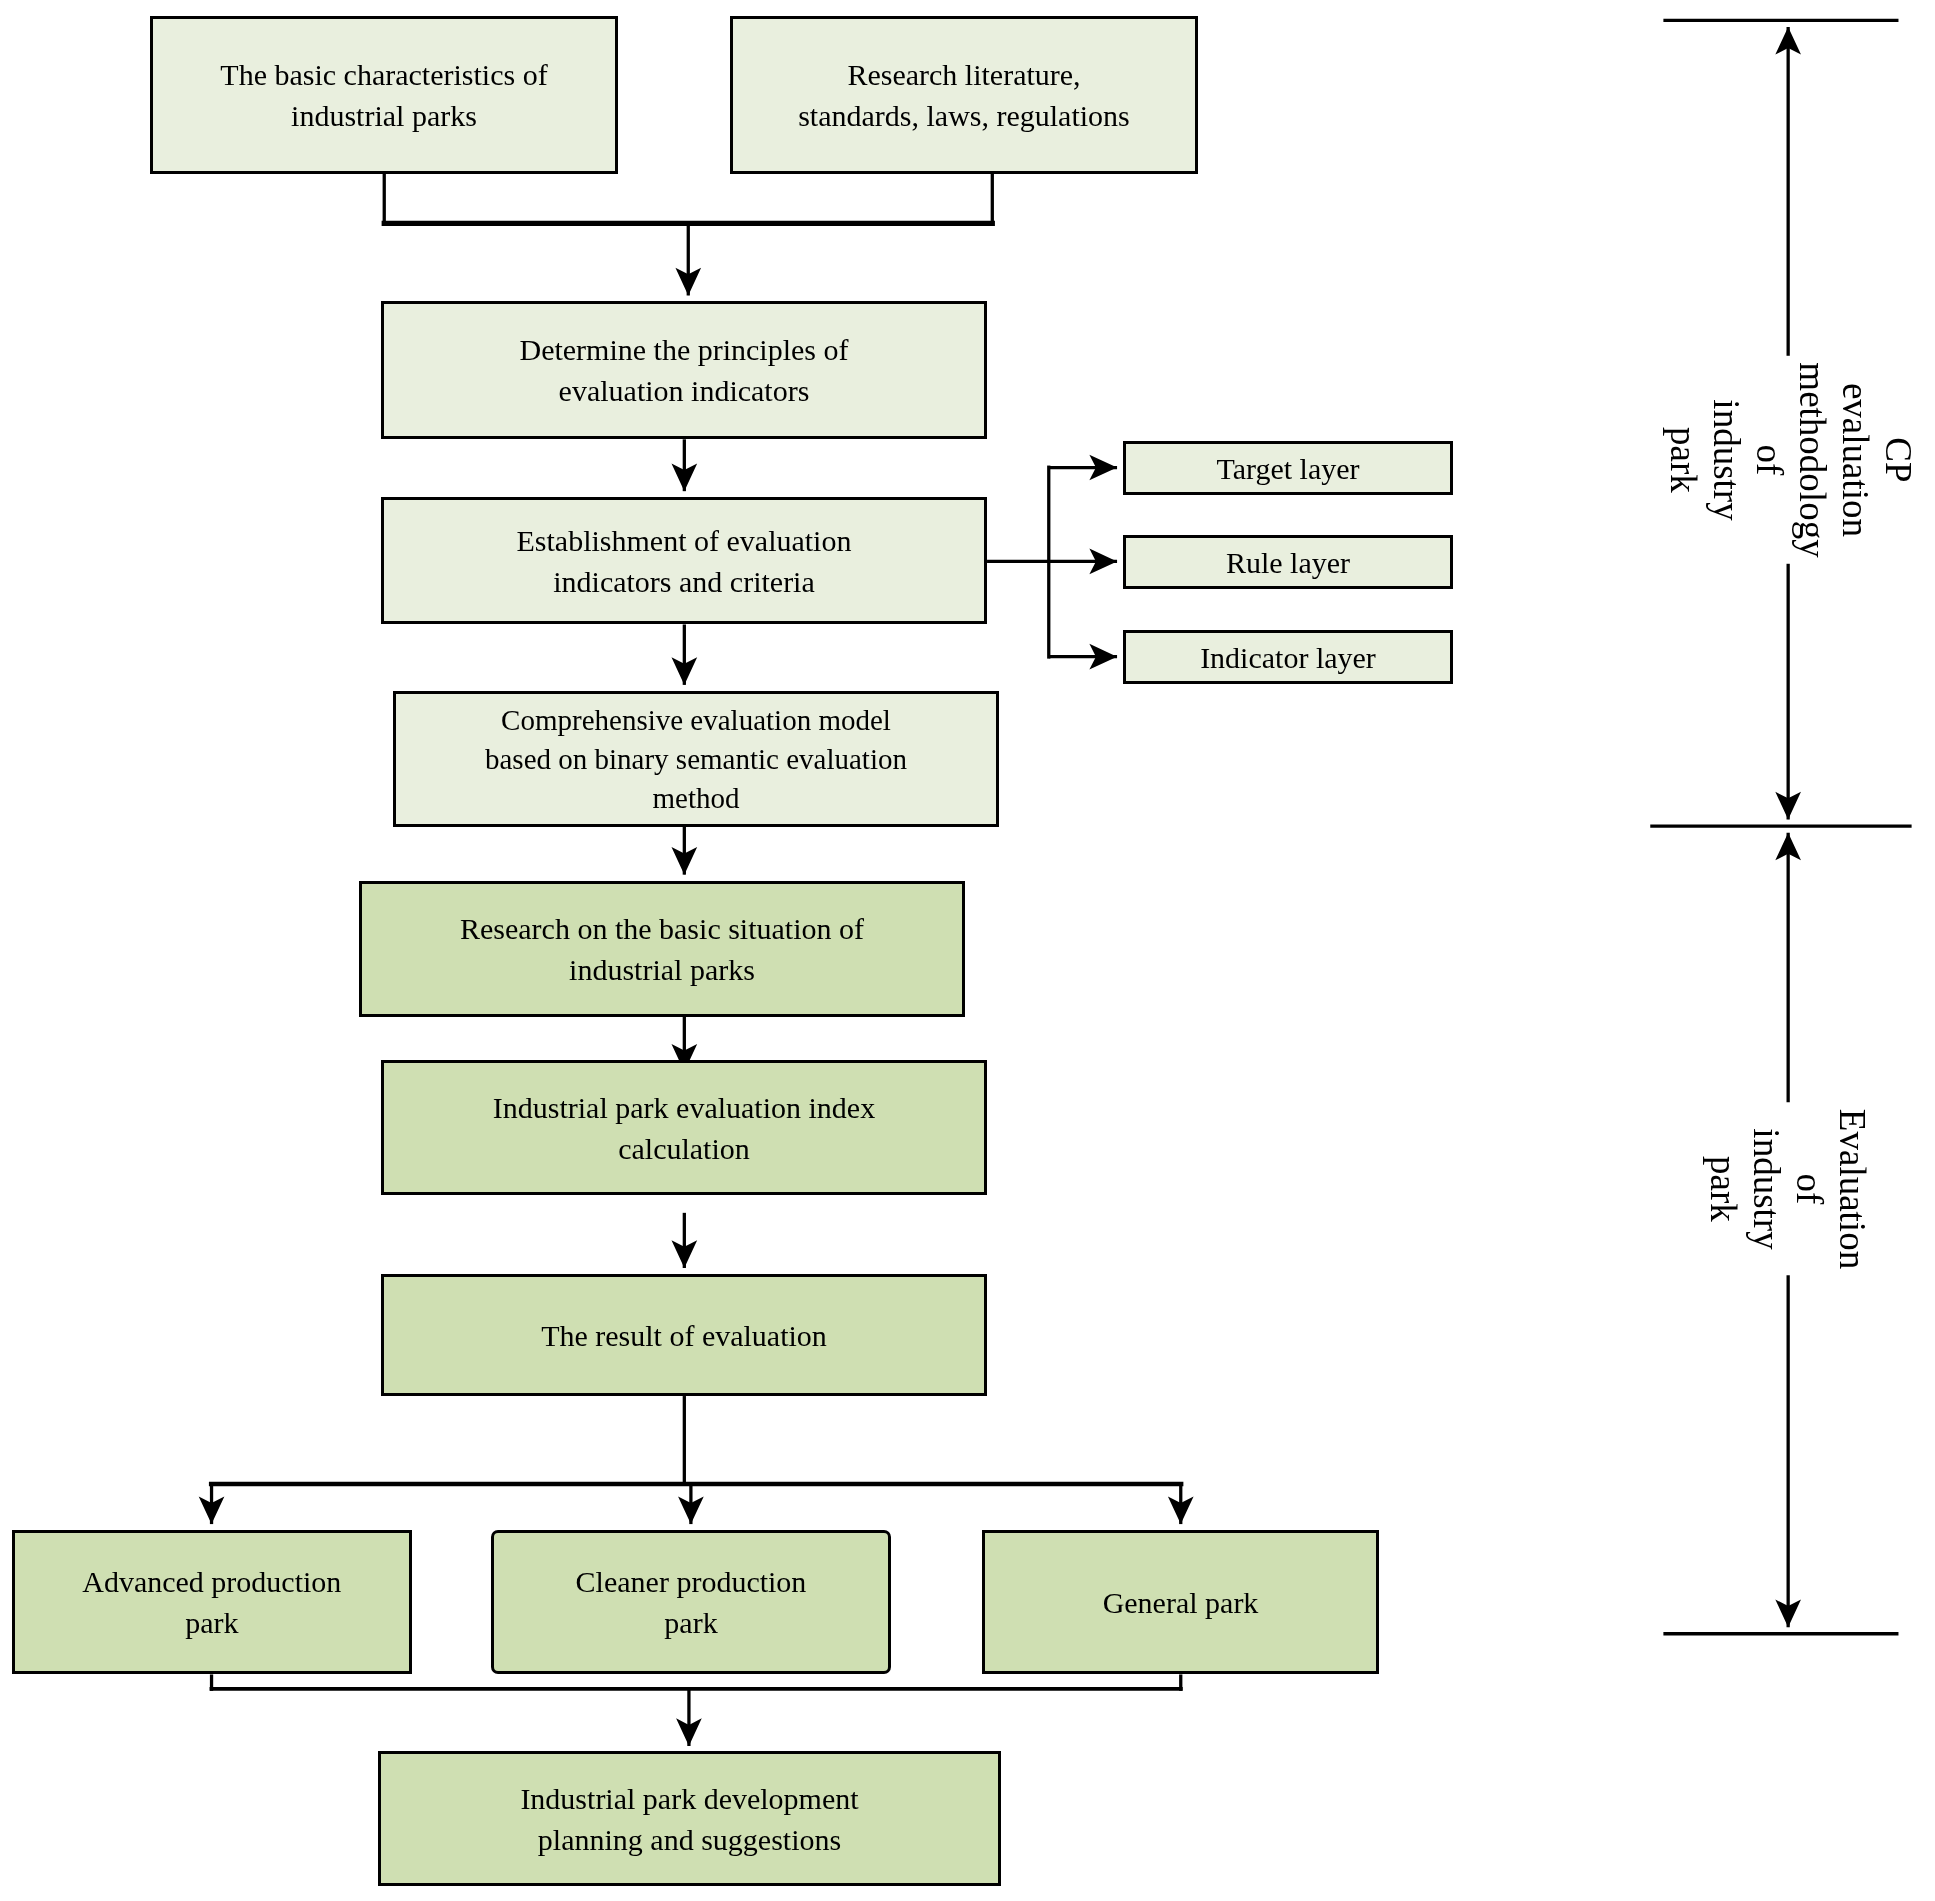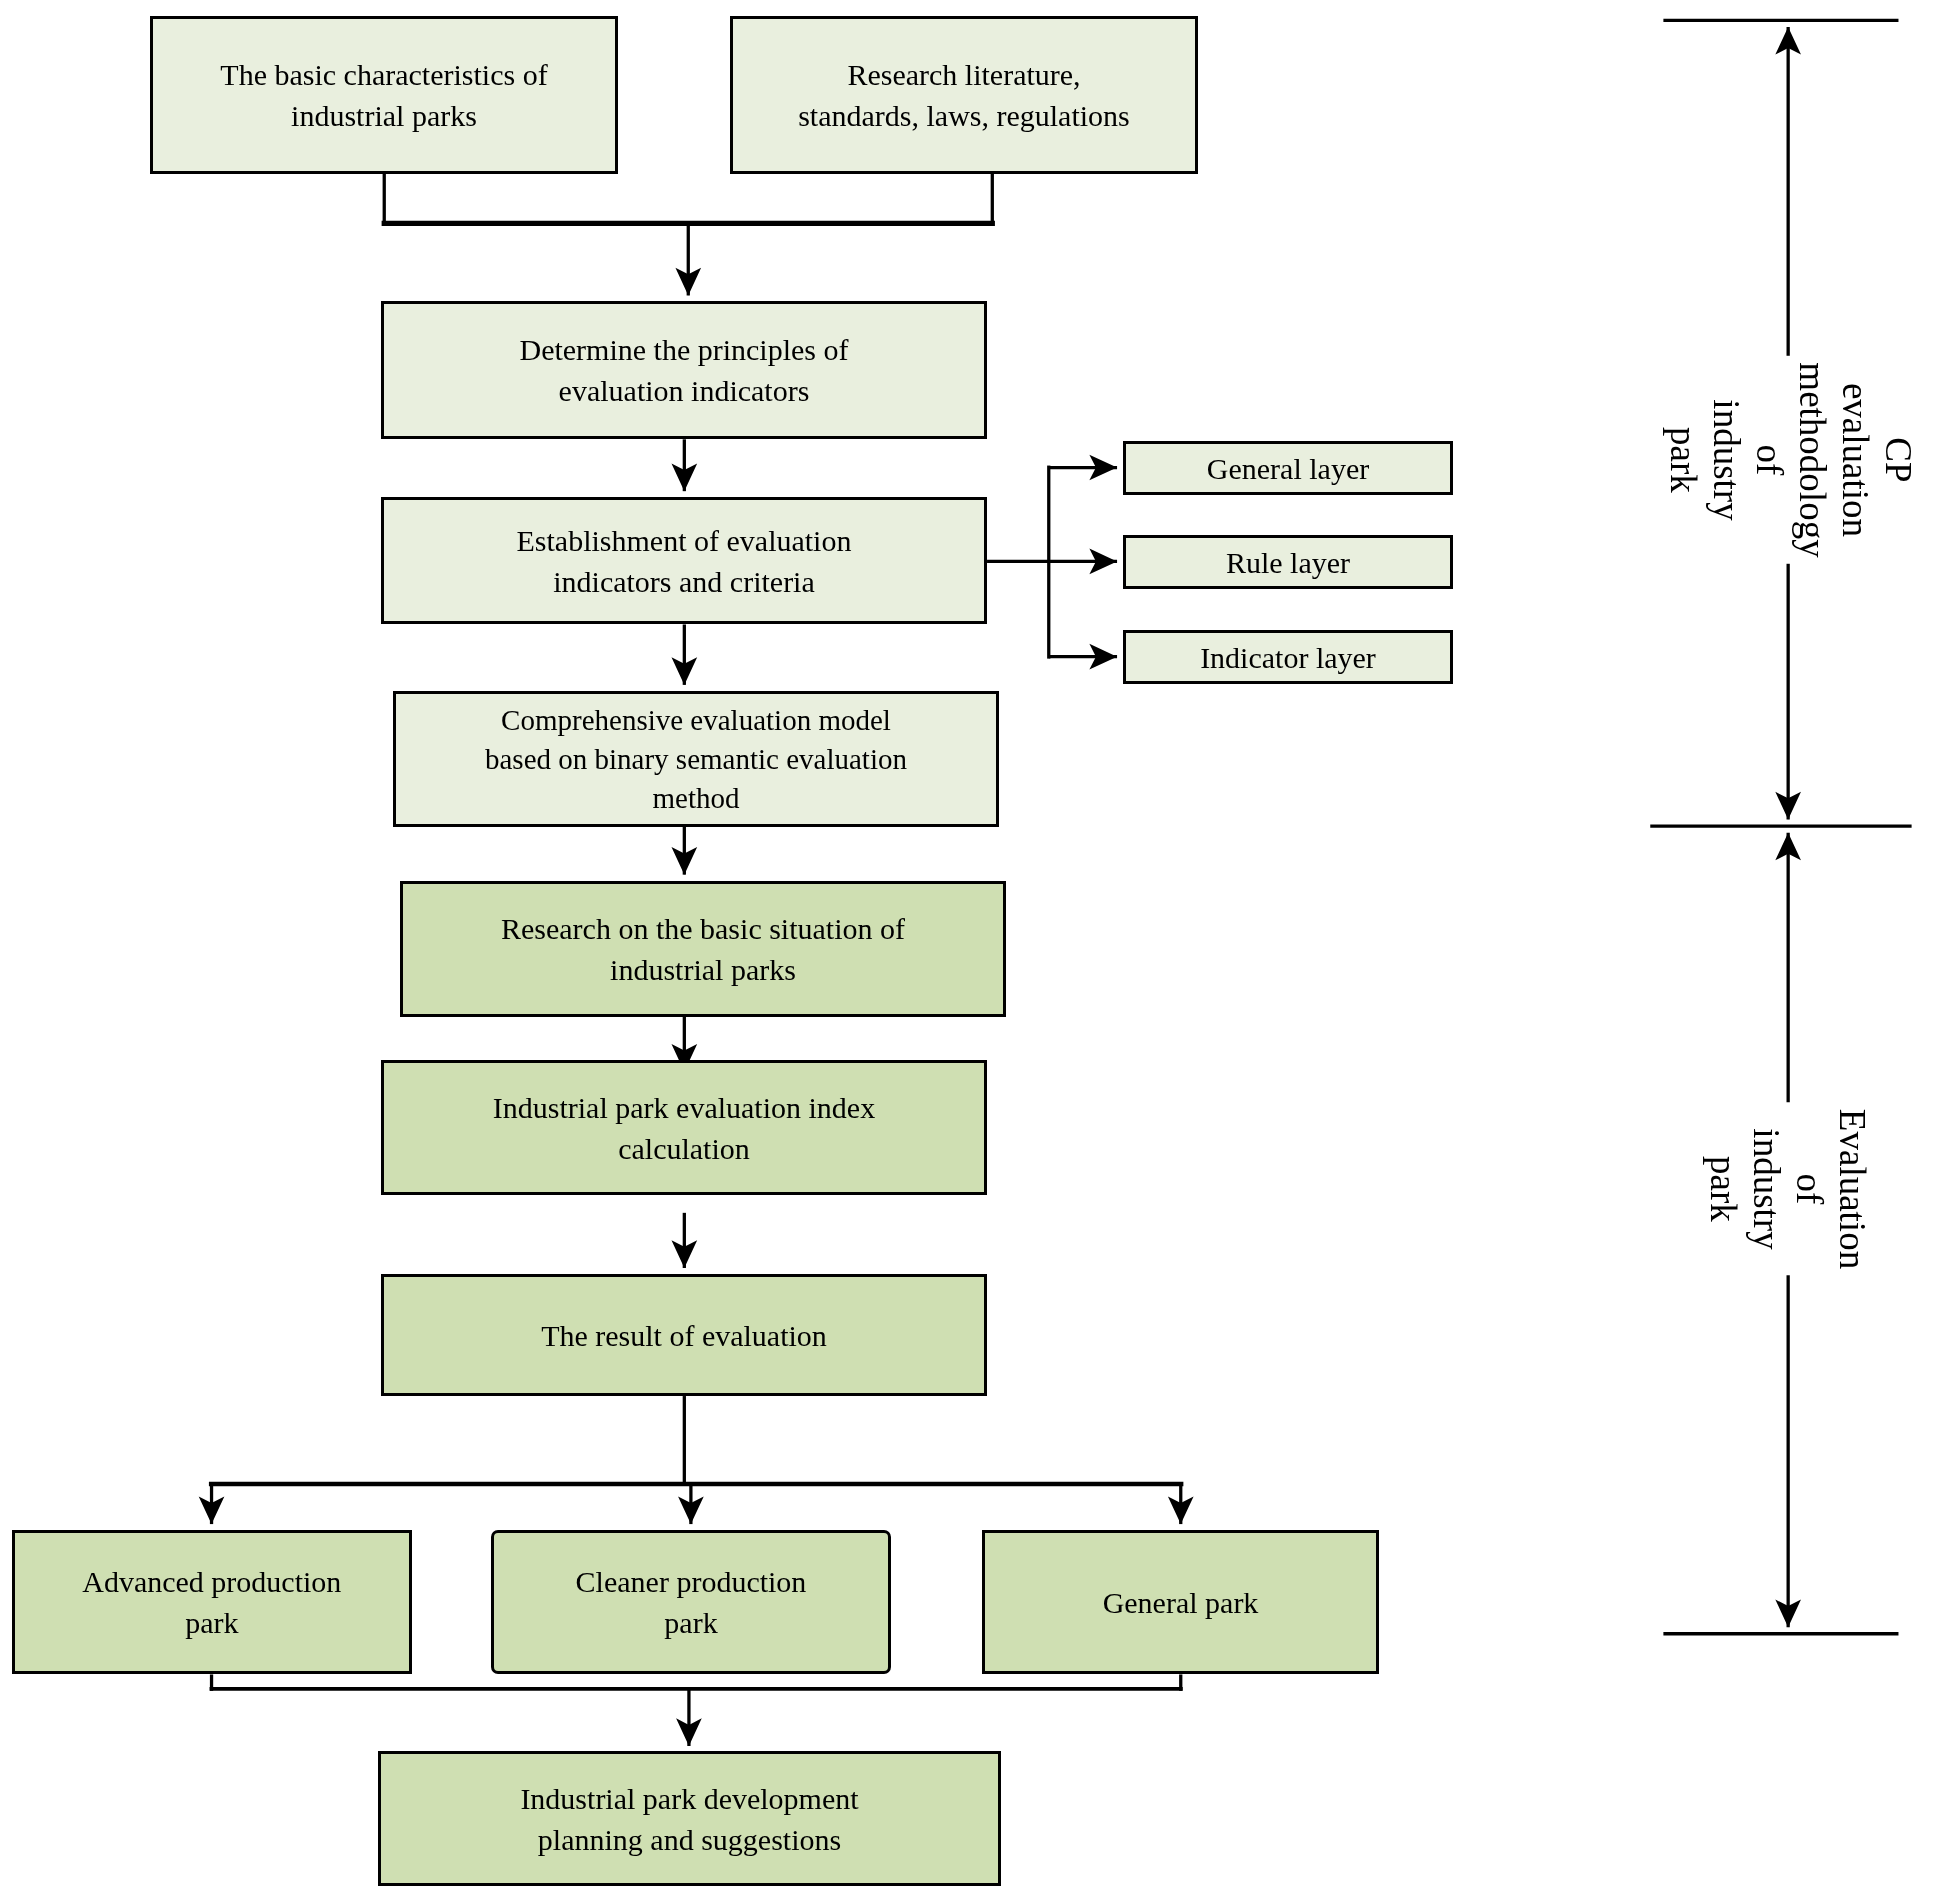--- a/index.html
+++ b/index.html
@@ -118,21 +118,21 @@
     <span class="box-text">Establishment of evaluation
 indicators and criteria</span>
   </div>
 
   <div class="box light" style="left:393px;top:691px;width:606px;height:136px;font-size:29px;line-height:39px;">
     <span class="box-text">Comprehensive evaluation model
 based on binary semantic evaluation
 method</span>
   </div>
 
-  <div class="box dark" style="left:400px;top:881px;width:606px;height:136px;">
+  <div class="box dark" style="left:359px;top:881px;width:606px;height:136px;">
     <span class="box-text">Research on the basic situation of
 industrial parks</span>
   </div>
 
   <div class="box dark" style="left:381px;top:1060px;width:606px;height:135px;">
     <span class="box-text">Industrial park evaluation index
 calculation</span>
   </div>
 
   <div class="box dark" style="left:381px;top:1274px;width:606px;height:122px;">
@@ -152,21 +152,21 @@
   <div class="box dark" style="left:982px;top:1530px;width:397px;height:144px;">
     <span class="box-text">General park</span>
   </div>
 
   <div class="box dark" style="left:378px;top:1751px;width:623px;height:135px;">
     <span class="box-text">Industrial park development
 planning and suggestions</span>
   </div>
 
   <div class="box light" style="left:1123px;top:441px;width:330px;height:54px;">
-    <span class="box-text">General layer</span>
+    <span class="box-text">Target layer</span>
   </div>
 
   <div class="box light" style="left:1123px;top:535px;width:330px;height:54px;">
     <span class="box-text">Rule layer</span>
   </div>
 
   <div class="box light" style="left:1123px;top:630px;width:330px;height:54px;">
     <span class="box-text">Indicator layer</span>
   </div>
 

